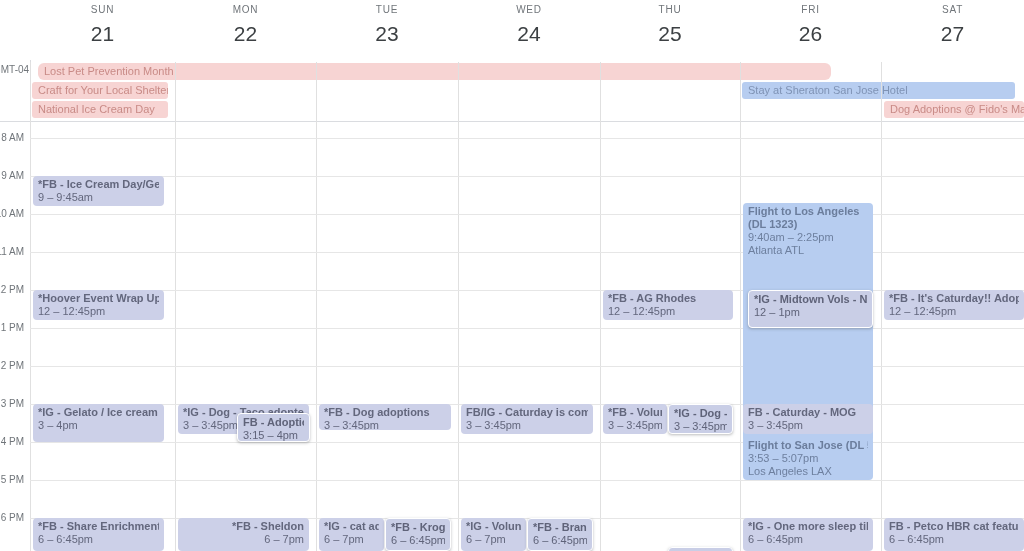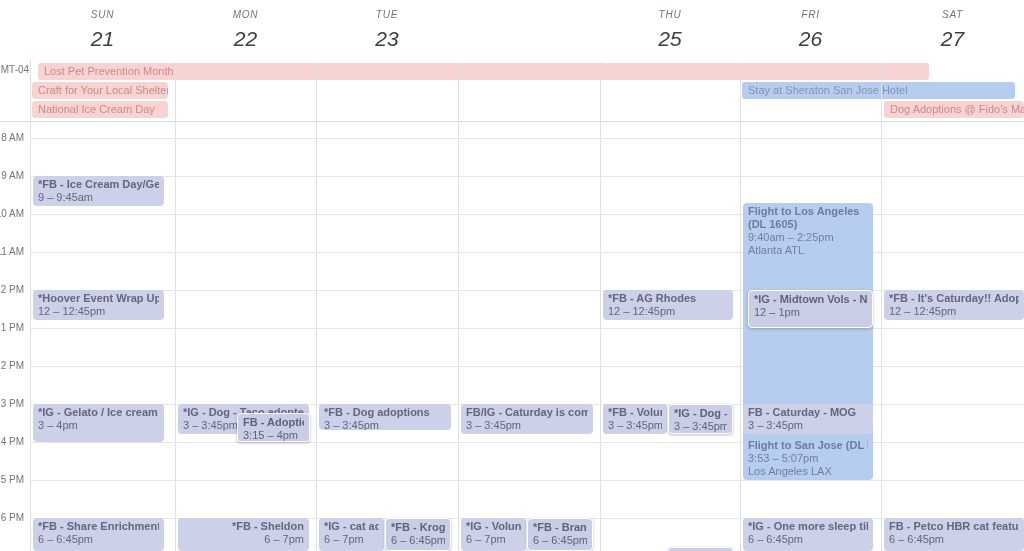--- a/index.html
+++ b/index.html
@@ -24,22 +24,21 @@
     position: absolute;
     left: 0; top: 0;
     width: 1024px; height: 60px;
     background: #fff;
   }
   .day-head {
     position: absolute;
     top: 0;
     height: 60px;
     text-align: center;
-    padding-top: 8px;
-    font-style: italic;
+    padding-top: 3px;
   }
   .day-name {
     font-size: 10px;
     letter-spacing: 0.8px;
     color: #70757a;
     font-weight: 500;
     line-height: 14px;
   }
   .day-num {
     font-size: 21px;
@@ -177,20 +176,24 @@
       <div class="day-num">21</div>
     </div>
     <div class="day-head" style="left:175px;width:141px;">
       <div class="day-name">MON</div>
       <div class="day-num">22</div>
     </div>
     <div class="day-head" style="left:316px;width:142px;">
       <div class="day-name">TUE</div>
       <div class="day-num">23</div>
     </div>
+    <div class="day-head" style="left:458px;width:142px;">
+      <div class="day-name">WED</div>
+      <div class="day-num">24</div>
+    </div>
     <div class="day-head" style="left:600px;width:140px;">
       <div class="day-name">THU</div>
       <div class="day-num">25</div>
     </div>
     <div class="day-head" style="left:740px;width:141px;">
       <div class="day-name">FRI</div>
       <div class="day-num">26</div>
     </div>
     <div class="day-head" style="left:881px;width:143px;">
       <div class="day-name">SAT</div>
@@ -203,21 +206,21 @@
 
     <div class="allday-grid-line" style="left:30px;"></div>
     <div class="allday-grid-line" style="left:175px; top:18px; height:44px;"></div>
     <div class="allday-grid-line" style="left:316px; top:18px; height:44px;"></div>
     <div class="allday-grid-line" style="left:458px; top:18px; height:44px;"></div>
     <div class="allday-grid-line" style="left:600px; top:18px; height:44px;"></div>
     <div class="allday-grid-line" style="left:740px; top:18px; height:44px;"></div>
     <div class="allday-grid-line" style="left:881px; top:18px; height:44px;"></div>
     <div class="allday-bottom"></div>
 
-    <div class="chip pink arrow-l arrow-r" style="left:38px; top:3px; width:891px;">Lost Pet Prevention Month</div>
+    <div class="chip pink arrow-l arrow-r" style="left:38px; top:3px; width:793px;border-radius:6px;">Lost Pet Prevention Month</div>
 
     <div class="chip pink" style="left:32px; top:22px; width:136px;">Craft for Your Local Shelters</div>
 
     <div class="chip blue arrow-r" style="left:742px; top:22px; width:273px;">Stay at Sheraton San Jose Hotel</div>
 
     <div class="chip pink" style="left:32px; top:41px; width:136px;">National Ice Cream Day</div>
 
     <div class="chip pink" style="left:884px; top:41px; width:140px;">Dog Adoptions @ Fido's Mar</div>
   </div>
 
@@ -340,21 +343,21 @@
     </div>
 
     <div class="ev lav2 outlined shadow" style="left:668px; top:342px; width:65px; height:30px;">
       <div class="t">*IG - Dog - Sta</div>
       <div class="s">3 – 3:45pm</div>
     </div>
 
     <div class="ev lav2 outlined shadow" style="left:668px; top:485px; width:65px; height:20px;"></div>
 
     <div class="ev sky" style="left:743px; top:141px; width:130px; height:239px;">
-      <div class="t" style="white-space:normal;">Flight to Los Angeles (DL 1605)</div>
+      <div class="t" style="white-space:normal;">Flight to Los Angeles (DL 1323)</div>
       <div class="s">9:40am – 2:25pm</div>
       <div class="loc">Atlanta ATL</div>
     </div>
 
     <div class="ev lav2 outlined shadow" style="left:748px; top:228px; width:125px; height:38px;">
       <div class="t">*IG - Midtown Vols - Niki</div>
       <div class="s">12 – 1pm</div>
     </div>
 
     <div class="ev lav" style="left:743px; top:342px; width:130px; height:30px;">

